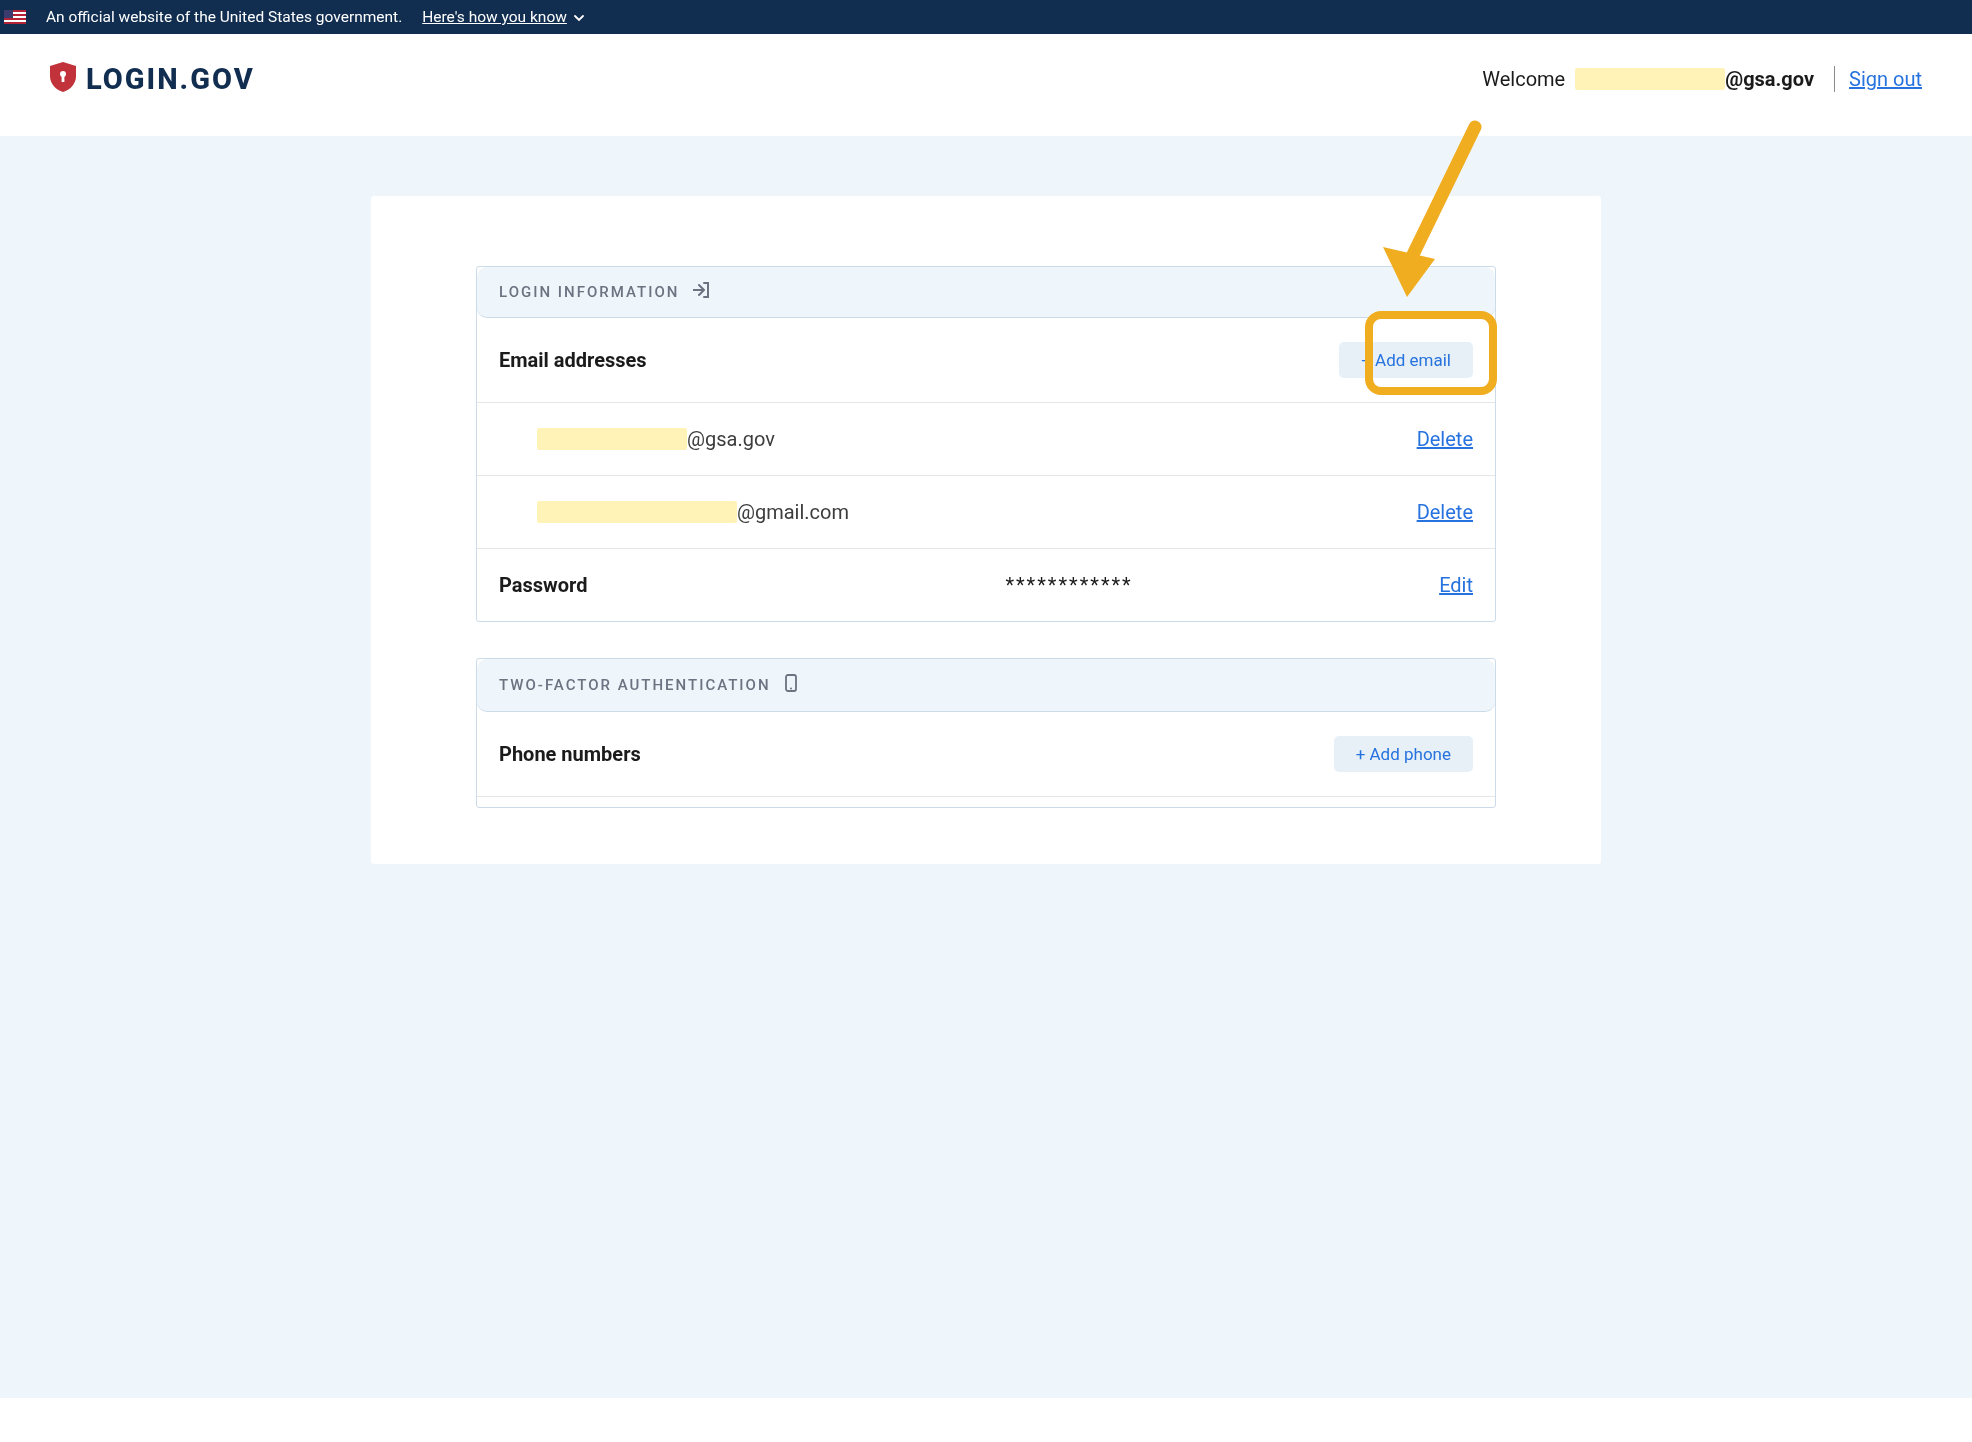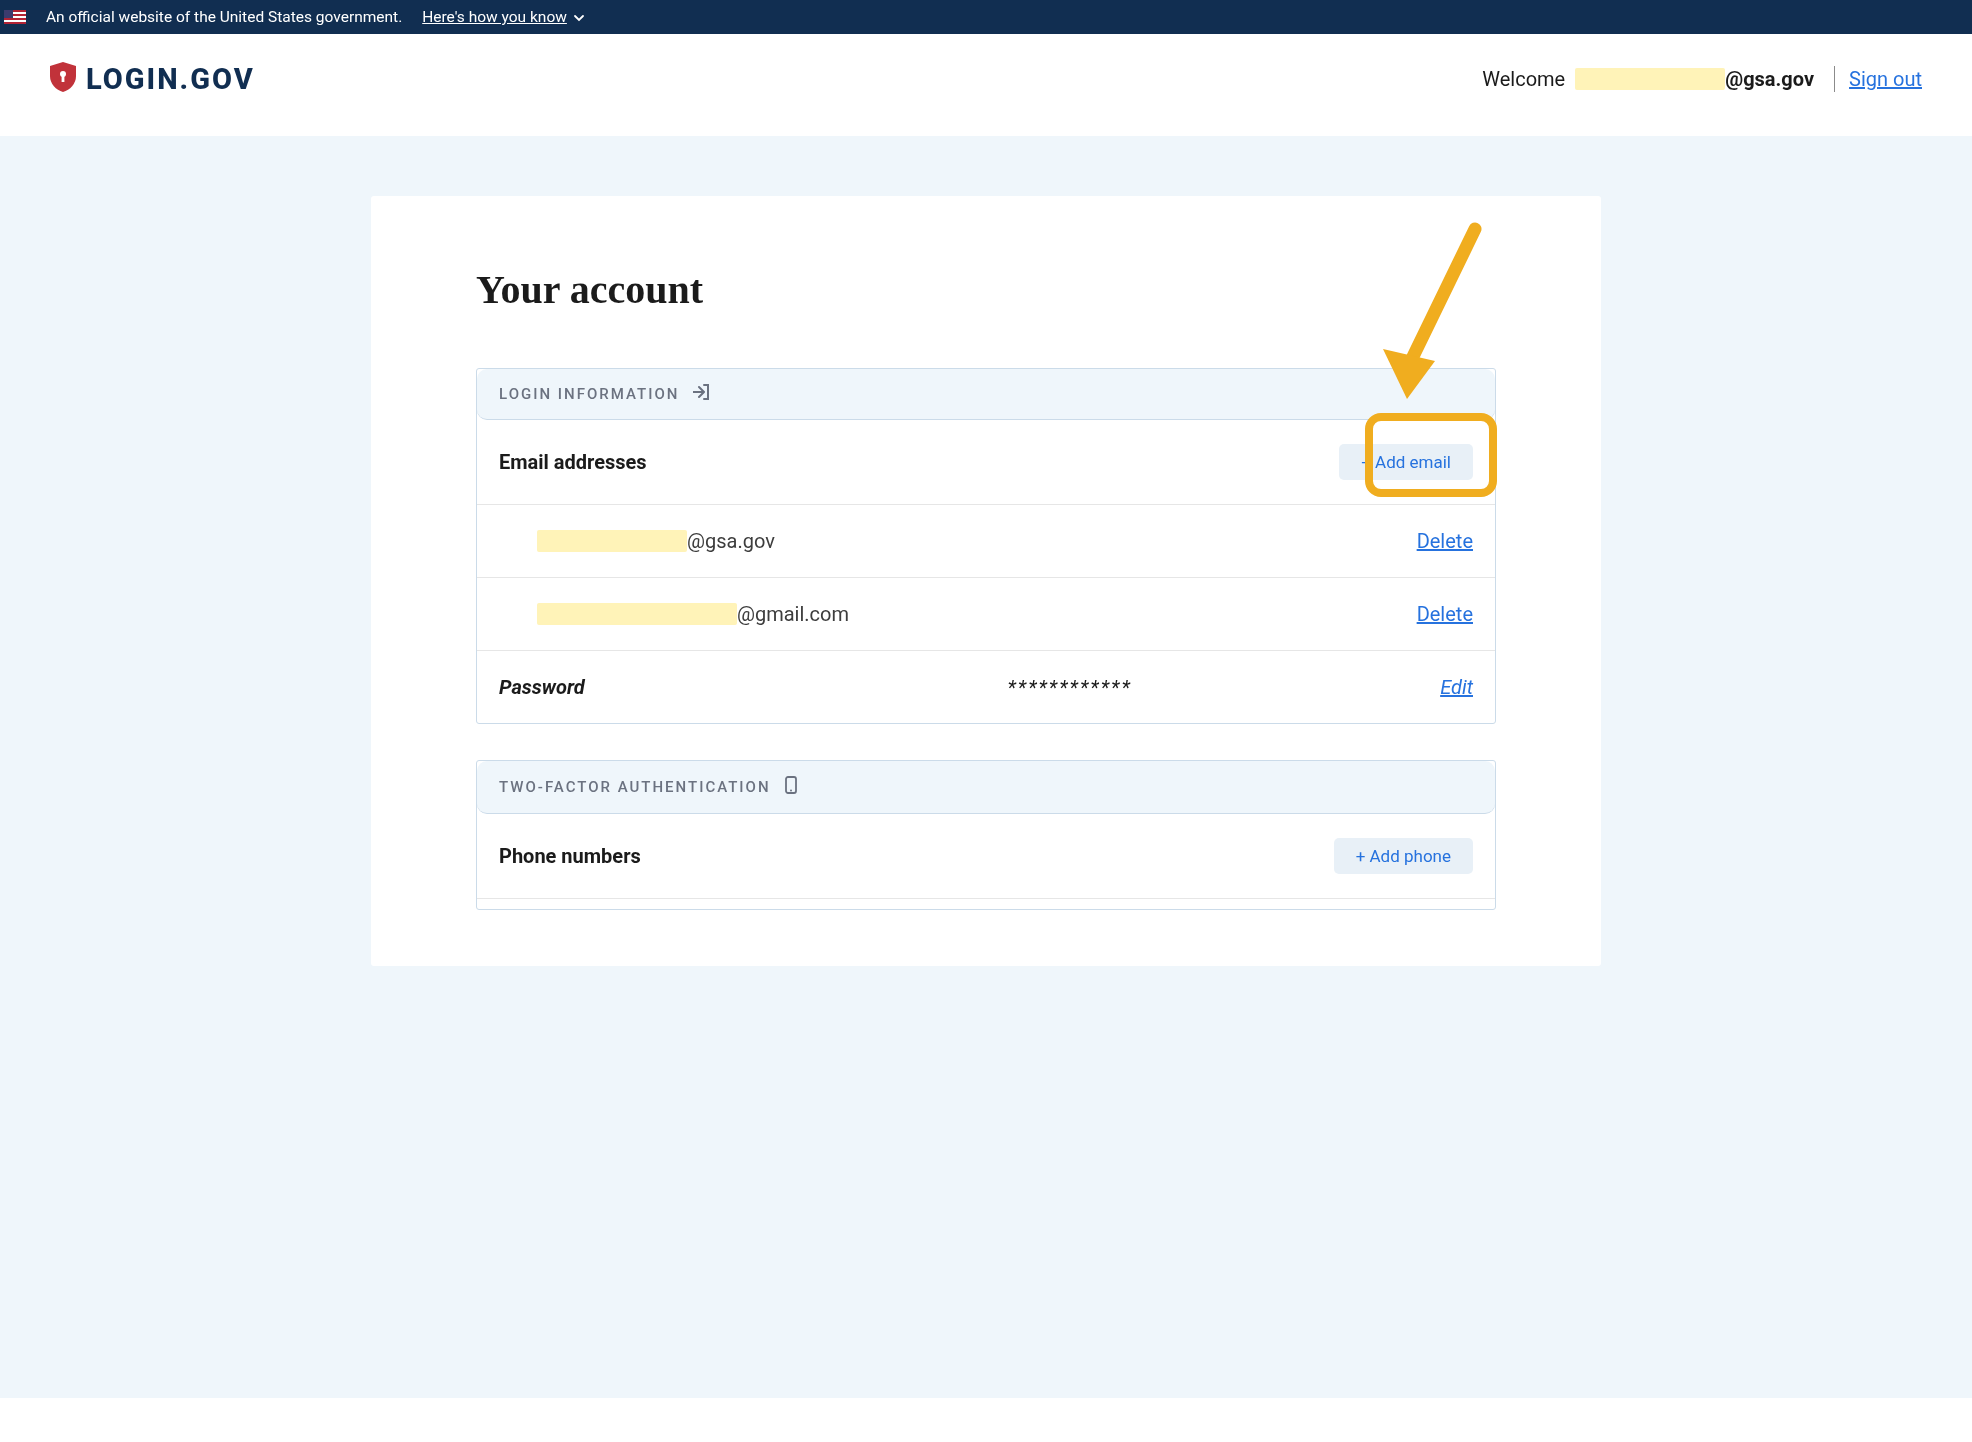--- a/index.html
+++ b/index.html
@@ -151,21 +151,21 @@
   }
 
   .row {
     display: flex;
     align-items: center;
     justify-content: space-between;
     padding: 24px 22px;
     border-bottom: 1px solid #e6e6e6;
     font-size: 20px;
   }
-  .row:last-child { border-bottom: none; font-style: italic; }
+  .row:last-child { border-bottom: none; }
   .row.sub {
     padding-left: 60px;
   }
   .row-label {
     font-weight: 700;
     color: #1b1b1b;
   }
   .row-mid {
     flex: 1;
     text-align: center;
@@ -240,21 +240,20 @@
       <span class="redact w150"></span>
       <strong>@gsa.gov</strong>
     </span>
     <span class="vdiv"></span>
     <a class="link-blue">Sign out</a>
   </div>
 </header>
 
 <div class="main-bg">
   <div class="card">
-    <h1 class="page-title">Your account</h1>
 
     <div class="panel email-section-wrap">
 
       <div class="arrow-annot">
         <svg viewBox="0 0 130 200" width="130" height="200">
           <line x1="110" y1="10" x2="42" y2="150" stroke="#f0ad1f" stroke-width="13" stroke-linecap="round"></line>
           <polygon points="42,180 18,130 70,142" fill="#f0ad1f"></polygon>
         </svg>
       </div>
 

